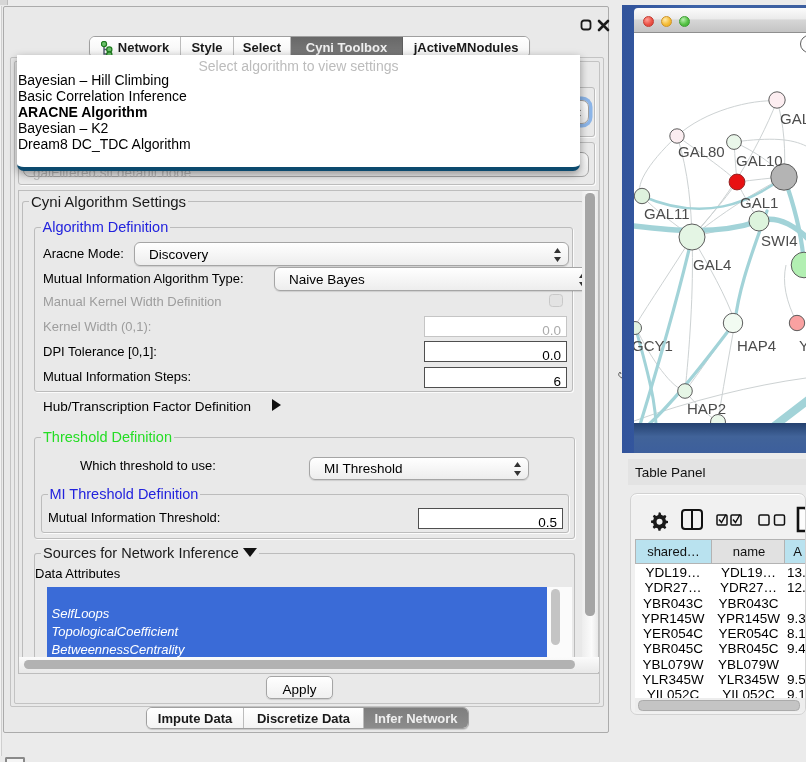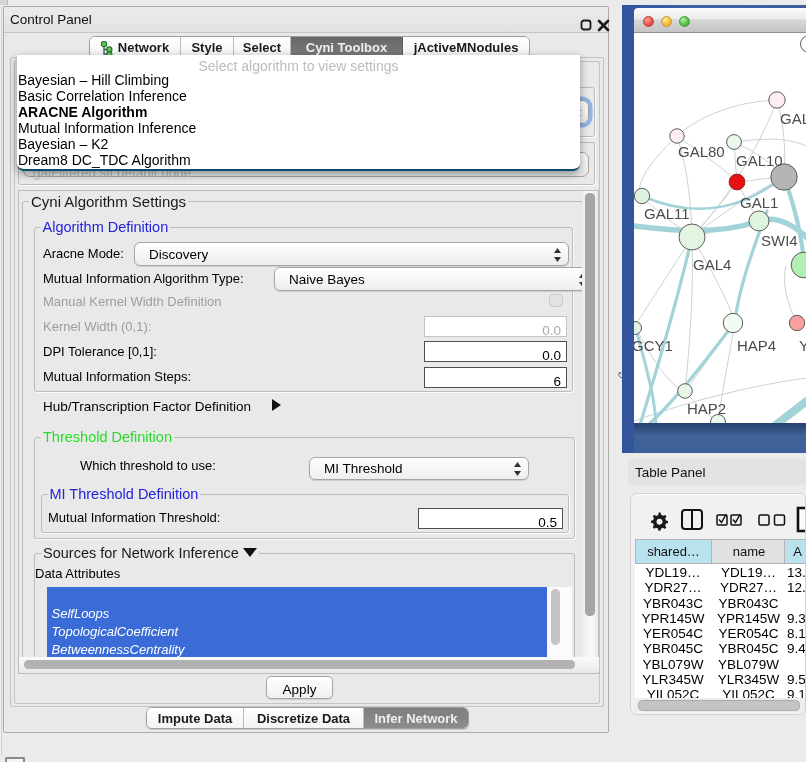--- a/index.html
+++ b/index.html
@@ -29,21 +29,21 @@
 .combo .ct { position:absolute; left:14px; top:4px; }
 .combo .ar { position:absolute; right:6px; top:3px; width:9px; height:18px; }
 
 .tf { position:absolute; height:21px; background:#fff; border:1.5px solid #4f4f4f; font-size:13.5px; color:#000; text-align:right; padding:6px 5px 0 0; }
 .tf.dis { border:1px solid #c5c5c5; color:#ababab; }
 
 .thumb { position:absolute; background:#a5a5a5; border-radius:4.5px; }
 
 #applybtn { position:absolute; left:262px; top:669px; width:67px; height:23px; border:1px solid #a5a5a5; border-radius:5px; background:linear-gradient(#ffffff,#f0f0f0); font-size:13.5px; color:#000; text-align:center; padding-top:3px; box-shadow:0 1px 1px rgba(0,0,0,.12); font-family:"Liberation Sans", sans-serif; }
 
-#dropdown { left:17px; top:55px; width:563px; height:116px; background:#fff; border-bottom:2px solid #0c4a6e; border-radius:0 0 7px 7px; box-shadow:0 3px 8px rgba(0,0,0,.4); font-size:14px; color:#000; z-index:50; }
+#dropdown { left:17px; top:55px; width:563px; height:116px; background:#fff; border-bottom:4px solid #0c4a6e; border-radius:0 0 7px 7px; box-shadow:0 3px 8px rgba(0,0,0,.4); font-size:14px; color:#000; z-index:50; }
 #dropdown .hd { text-align:center; color:#bcbcbc; height:17px; padding-top:3px; }
 #dropdown .it { height:16px; padding-left:1px; line-height:16px; white-space:nowrap; }
 
 #netwin { left:622px; top:5px; width:184px; height:448px; background:linear-gradient(90deg,#31539b,#3d63a8 40%,#3d5f9f); }
 #nettitle { position:absolute; left:12px; top:3px; right:0; height:25px; background:linear-gradient(#fbfbfb 0%, #ebebeb 45%, #d6d6d6 50%, #c4c4c4 100%); border-bottom:1px solid #8f8f8f; border-top-left-radius:4px; }
 .tl { position:absolute; top:8px; width:11px; height:11px; border-radius:50%; }
 #netcanvas { position:absolute; left:12px; top:28px; right:0; height:392px; background:#fff; overflow:hidden; }
 #netbottom { position:absolute; left:12px; top:418px; right:0; height:30px; background:linear-gradient(#24416f,#416399 45%, #3d5f9c); }
 
 #tptitle { left:628px; top:459px; width:178px; height:26px; background:#e3e3e3; }
@@ -52,23 +52,20 @@
 .trow { position:absolute; font-size:13.5px; color:#000; text-align:center; white-space:nowrap; line-height:15.3px; }
 </style>
 </head>
 <body>
 
 <div class="abs" style="left:0;top:6px;width:2px;height:750px;background:#f2f2f2;border-right:1px solid #cfcfcf;"></div>
 
 <div class="abs" style="left:0;top:0;width:8px;height:5px;background:#d6d6d6;border-right:1px solid #bbb;"></div>
 
 <div class="abs" id="cpwin">
-  <div class="abs" id="cptitle">
-      <span class="t">Control Panel</span>
-    </div>
   <svg class="abs" style="left:576px;top:12px;" width="12" height="12" viewBox="0 0 12 12">
       <rect x="1.5" y="1.5" width="9" height="9" rx="2.5" fill="none" stroke="#1a1a1a" stroke-width="1.8"></rect>
     </svg>
   <svg class="abs" style="left:593px;top:12px;" width="13" height="13" viewBox="0 0 13 13">
       <path d="M2 2 L11 11 M11 2 L2 11" stroke="#1a1a1a" stroke-width="2.6" stroke-linecap="round"></path>
     </svg>
 
   <div class="pborder" style="left:6px;top:50px;width:594px;height:650px;"></div>
 
   <div class="pborder" style="left:10px;top:54px;width:586px;height:643px;"></div>
@@ -178,21 +175,20 @@
   <div class="s" style="width:57px;">Select</div>
   <div class="s sel" style="width:112px;">Cyni Toolbox</div>
   <div class="s" style="width:126px;">jActiveMNodules</div>
 </div>
 
 <div class="abs" id="dropdown">
   <div class="hd">Select algorithm to view settings</div>
   <div class="it">Bayesian – Hill Climbing</div>
   <div class="it">Basic Correlation Inference</div>
   <div class="it" style="font-weight:bold;">ARACNE Algorithm</div>
-  <div class="it">Mutual Information Inference</div>
   <div class="it">Bayesian – K2</div>
   <div class="it">Dream8 DC_TDC Algorithm</div>
 </div>
 
 <svg class="abs" style="left:617px;top:371px;" width="6" height="8" viewBox="0 0 6 8">
     <path d="M5 7 C 1 5, 1 3, 3 1 L4 3" stroke="#555" fill="none" stroke-width="1"></path>
   </svg>
 
 <div class="abs" id="netwin">
   <div id="nettitle">

